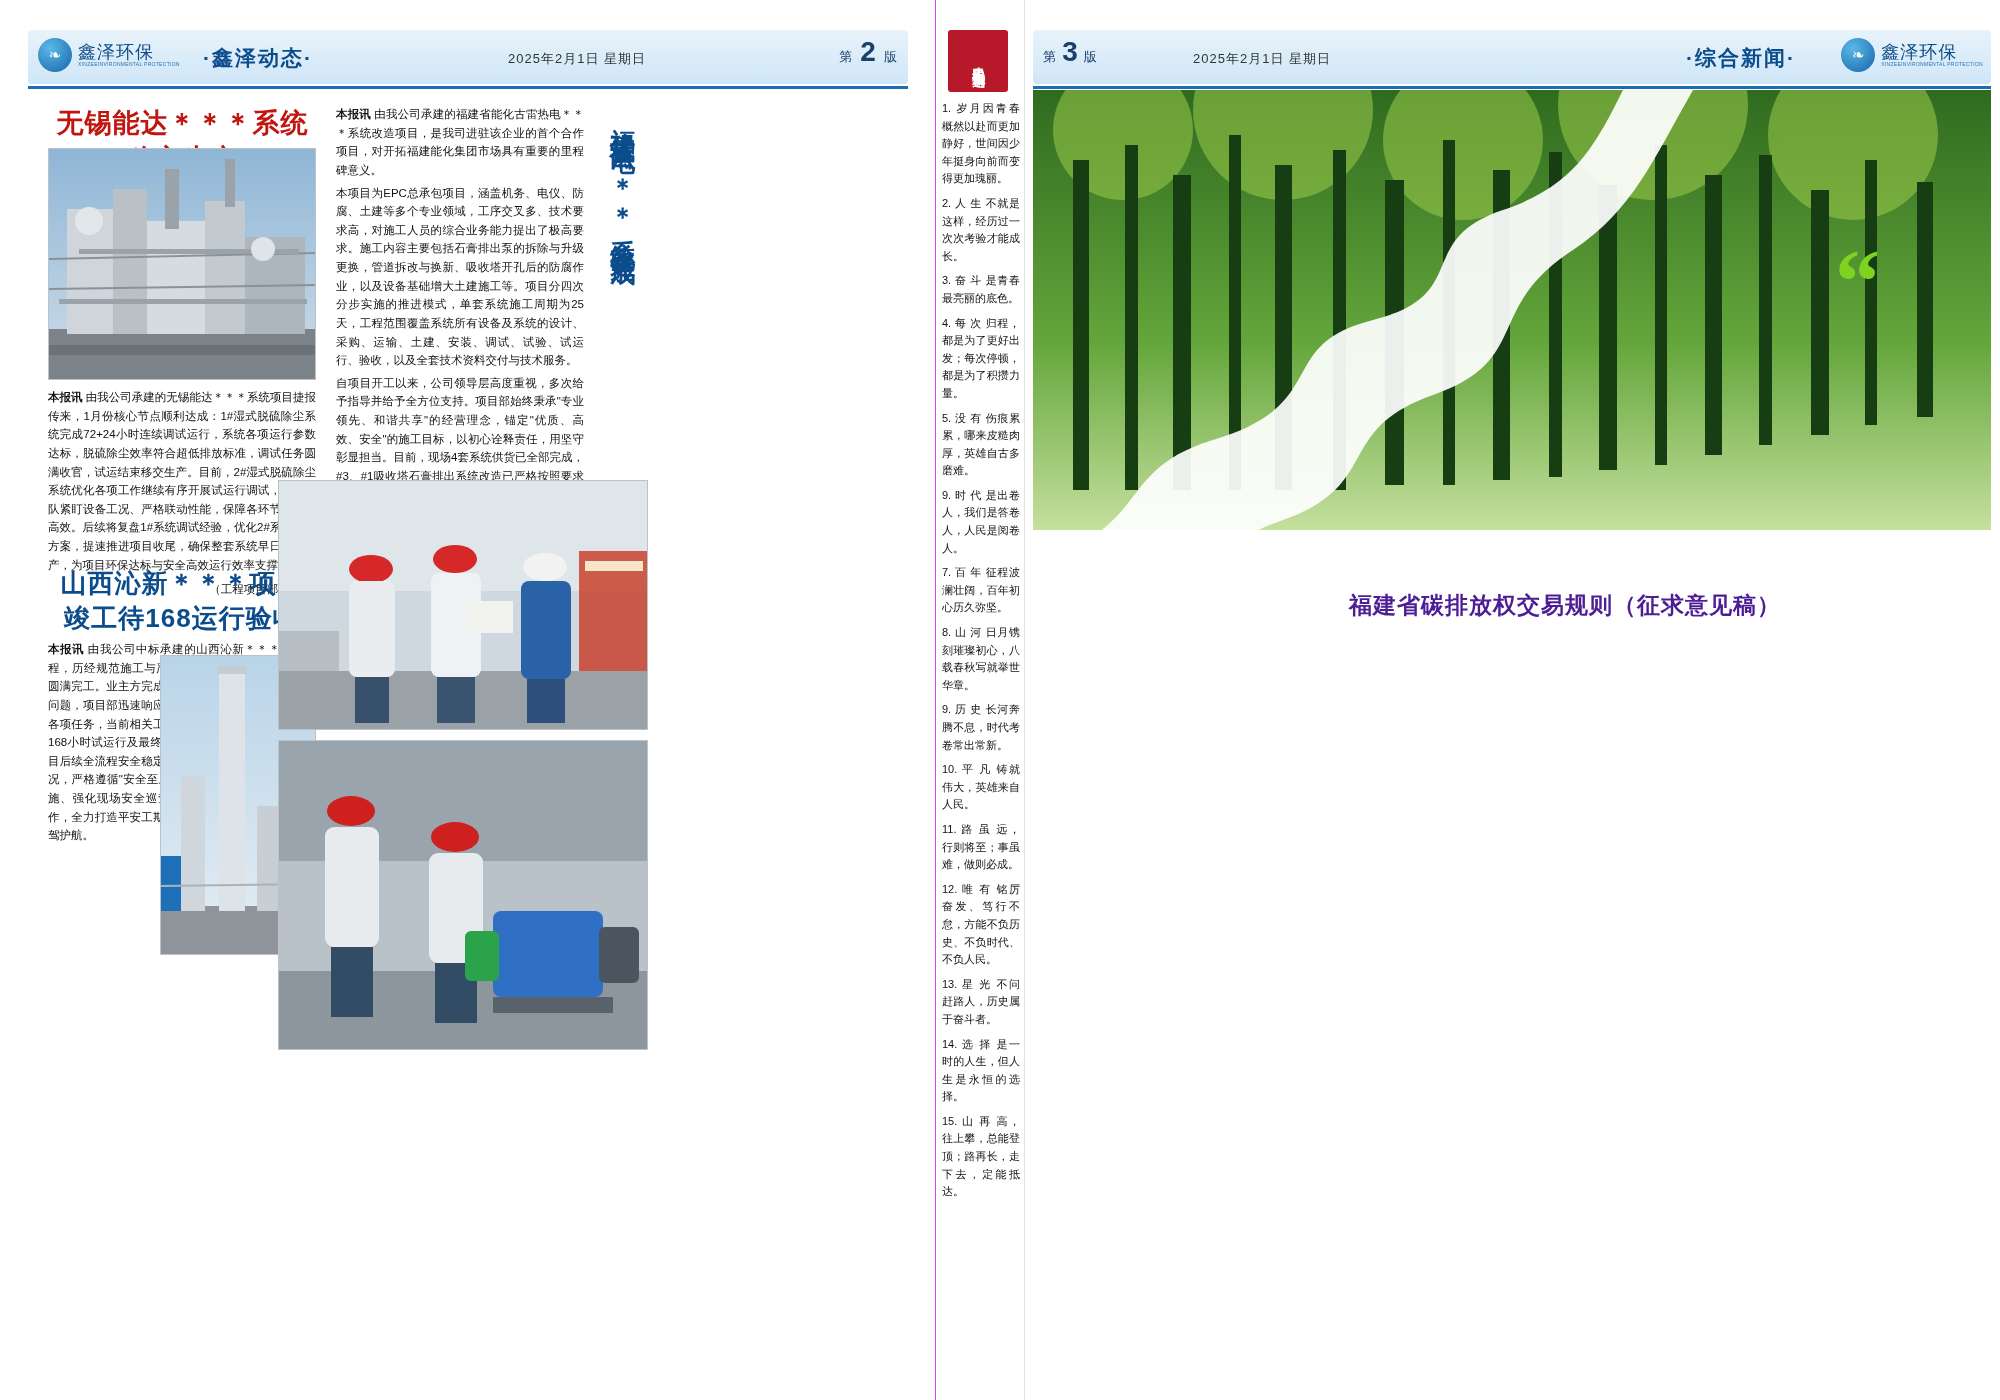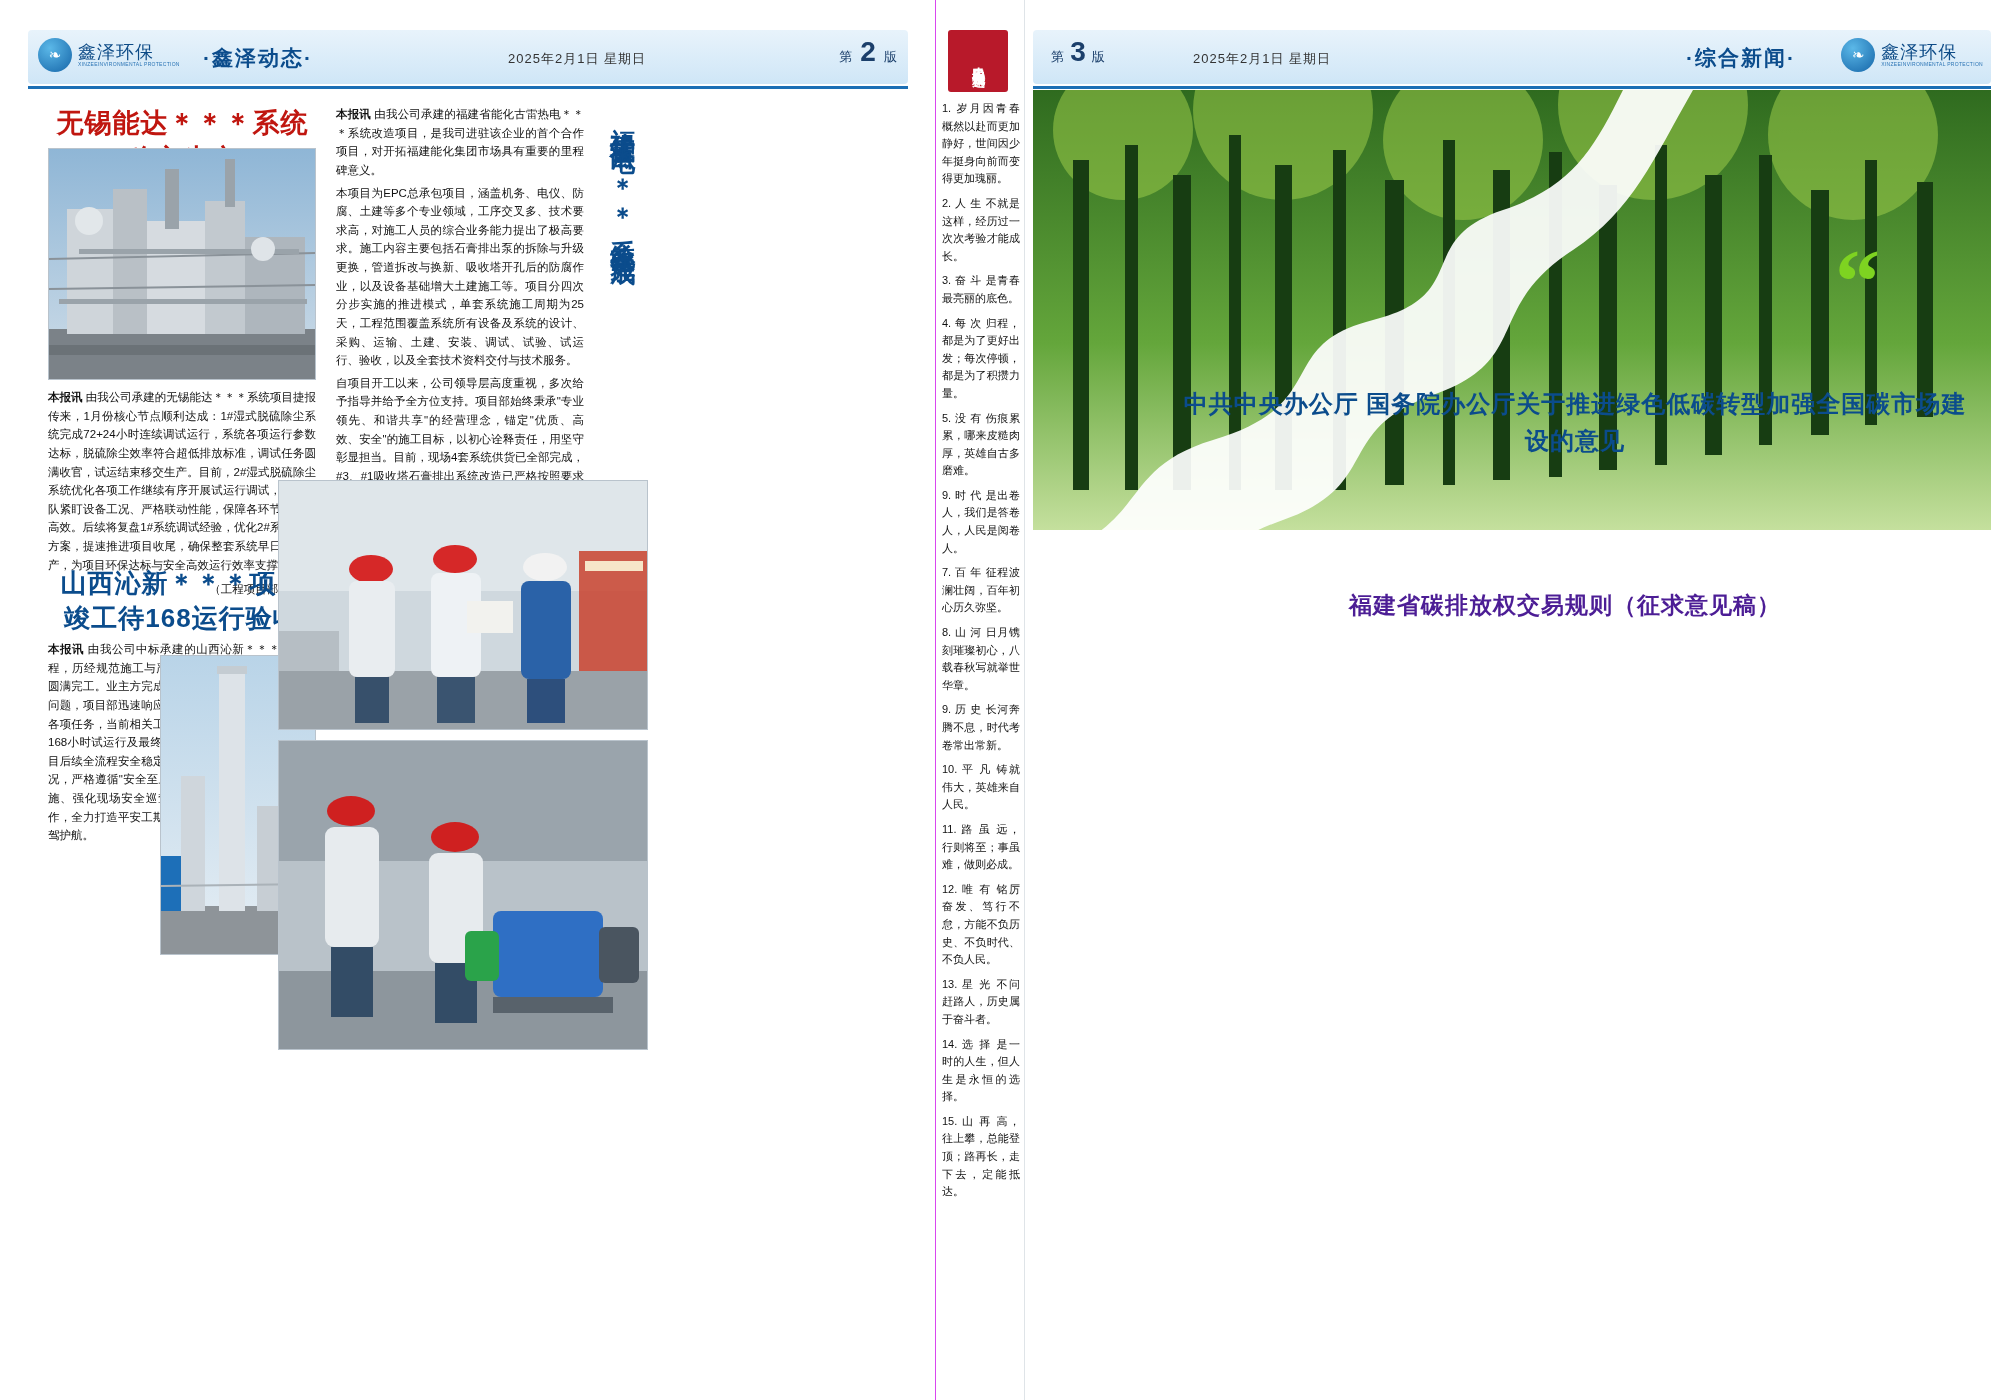--- a/index.html
+++ b/index.html
@@ -103,21 +103,21 @@
   
   .right-page {
     position:absolute; left:1025px; top:0; width:975px; height:1400px;
     background:#ffffff;
   }
   .mast3 {
     position:absolute; left:8px; top:30px; width:958px; height:54px;
     background:linear-gradient(to bottom,#e8f3fb,#cfe6f7);
     border-radius:4px;
   }
-  .mast3-pageno { position:absolute; left:10px; top:6px; font-size:22px;font-weight:bold;color:#1b3f6b;margin-left:8px; }
+  .mast3-pageno { position:absolute; left:10px; top:6px; font-size:22px;font-weight:bold;color:#1b3f6b; }
   .mast3-date { position:absolute; left:160px; top:20px; font-size:13px;color:#333;letter-spacing:1px; }
   .mast3-section { position:absolute; right:195px; top:14px; font-size:21px;font-weight:bold;color:#0b4c8c;letter-spacing:2px; }
   .mast3-logo { position:absolute; right:8px; top:8px; display:flex;align-items:center;gap:6px; }
   .mast3-rule { position:absolute; left:8px; top:86px; width:958px; height:3px; background:#1c6fb5; }
 
   .forest {
     position:absolute; left:8px; top:90px; width:958px; height:560px;
     overflow:hidden;
   }
   .quote-mark {
@@ -385,18 +385,17 @@
           <rect x="884" y="92" width="16" height="235"></rect>
         </g>
 
         <path d="M0,560 L0,470 C120,440 80,380 180,350 C300,315 240,255 340,230 C440,205 380,150 470,120 C540,96 560,60 590,0 L660,0 C620,70 600,120 540,160 C450,218 500,270 400,305 C300,340 350,395 250,430 C150,465 170,520 120,560 Z" fill="#ffffff" opacity="0.92"></path>
         <rect x="0" y="440" width="958" height="120" fill="#ffffff"></rect>
       </svg>
     </div>
 
     <div class="quote-mark">“</div>
 
-    <div class="r-title1">中共中央办公厅 国务院办公厅关于推进绿色低碳转型加强全国碳市场建设的意见</div>
 
     <div class="r-title2">福建省碳排放权交易规则（征求意见稿）</div>
 
   </div>
 </div>
 
 </body></html>

